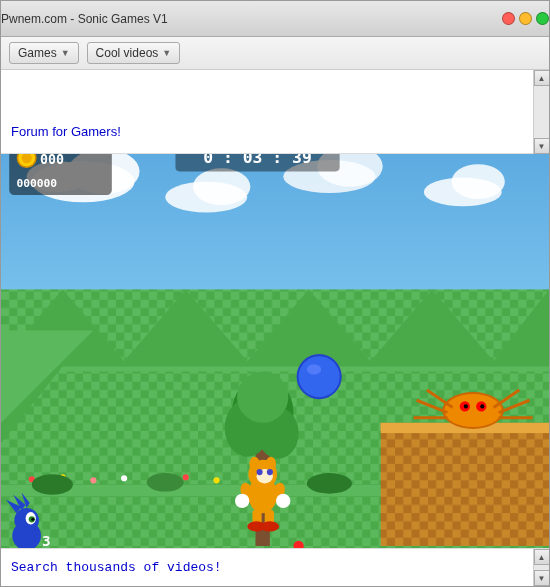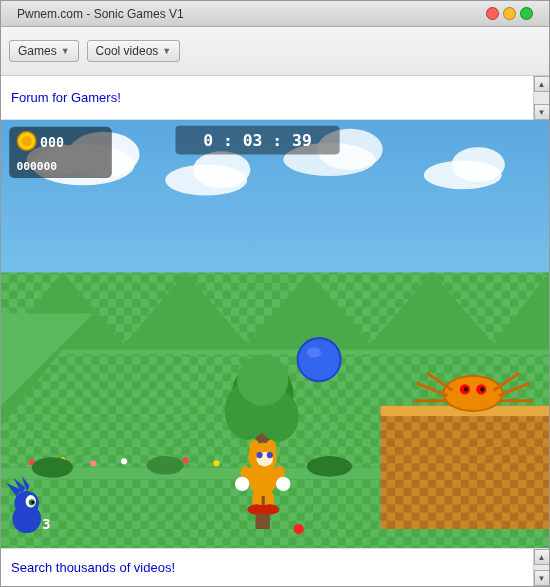--- a/index.html
+++ b/index.html
@@ -18,25 +18,25 @@
       height: 587px;
       border: 1px solid #999;
       background: #fff;
       display: flex;
       flex-direction: column;
     }
 
     .title-bar {
       background: linear-gradient(to bottom, #e8e8e8, #d0d0d0);
       border-bottom: 1px solid #aaa;
-      padding: 4px 16px;
+      padding: 4px 0;
       display: flex;
       align-items: center;
       justify-content: space-between;
-      height: 26px;
+      height: 36px;
     }
 
     .title-text {
       font-size: 12px;
       color: #333;
     }
 
     .window-controls {
       display: flex;
       gap: 4px;
@@ -50,25 +50,25 @@
       cursor: pointer;
     }
 
     .win-btn.close { background: #ff5f57; }
     .win-btn.minimize { background: #ffbd2e; }
     .win-btn.maximize { background: #28c940; }
 
     .toolbar {
       background: linear-gradient(to bottom, #f5f5f5, #e8e8e8);
       border-bottom: 1px solid #ccc;
-      padding: 4px 8px;
+      padding: 16px 8px;
       display: flex;
       align-items: center;
       gap: 8px;
-      height: 49px;
+      height: 21px;
     }
 
     .menu-btn {
       background: linear-gradient(to bottom, #f8f8f8, #e0e0e0);
       border: 1px solid #aaa;
       border-radius: 3px;
       padding: 3px 8px;
       font-size: 12px;
       cursor: pointer;
       display: flex;
@@ -90,20 +90,21 @@
     }
 
     .top-bar {
       background: #fff;
       border-bottom: 1px solid #ddd;
       padding: 14px 10px;
       display: flex;
       align-items: flex-end;
       justify-content: space-between;
       min-height: 38px;
+      margin-top: 40px;
     }
 
     .forum-link {
       color: #0000cc;
       text-decoration: none;
       font-size: 13px;
     }
 
     .scrollbar-v {
       display: flex;
@@ -155,20 +156,21 @@
       border-top: 1px solid #ddd;
       min-height: 38px;
     }
 
     .bottom-bar-content {
       flex: 1;
       padding: 6px 10px;
       display: flex;
       align-items: center;
       background: #fff;
+      font-family: Liberation Mono, monospace;
     }
 
     .search-link {
       color: #0000cc;
       text-decoration: none;
       font-size: 13px;
     }
 
     
     .game-svg {

